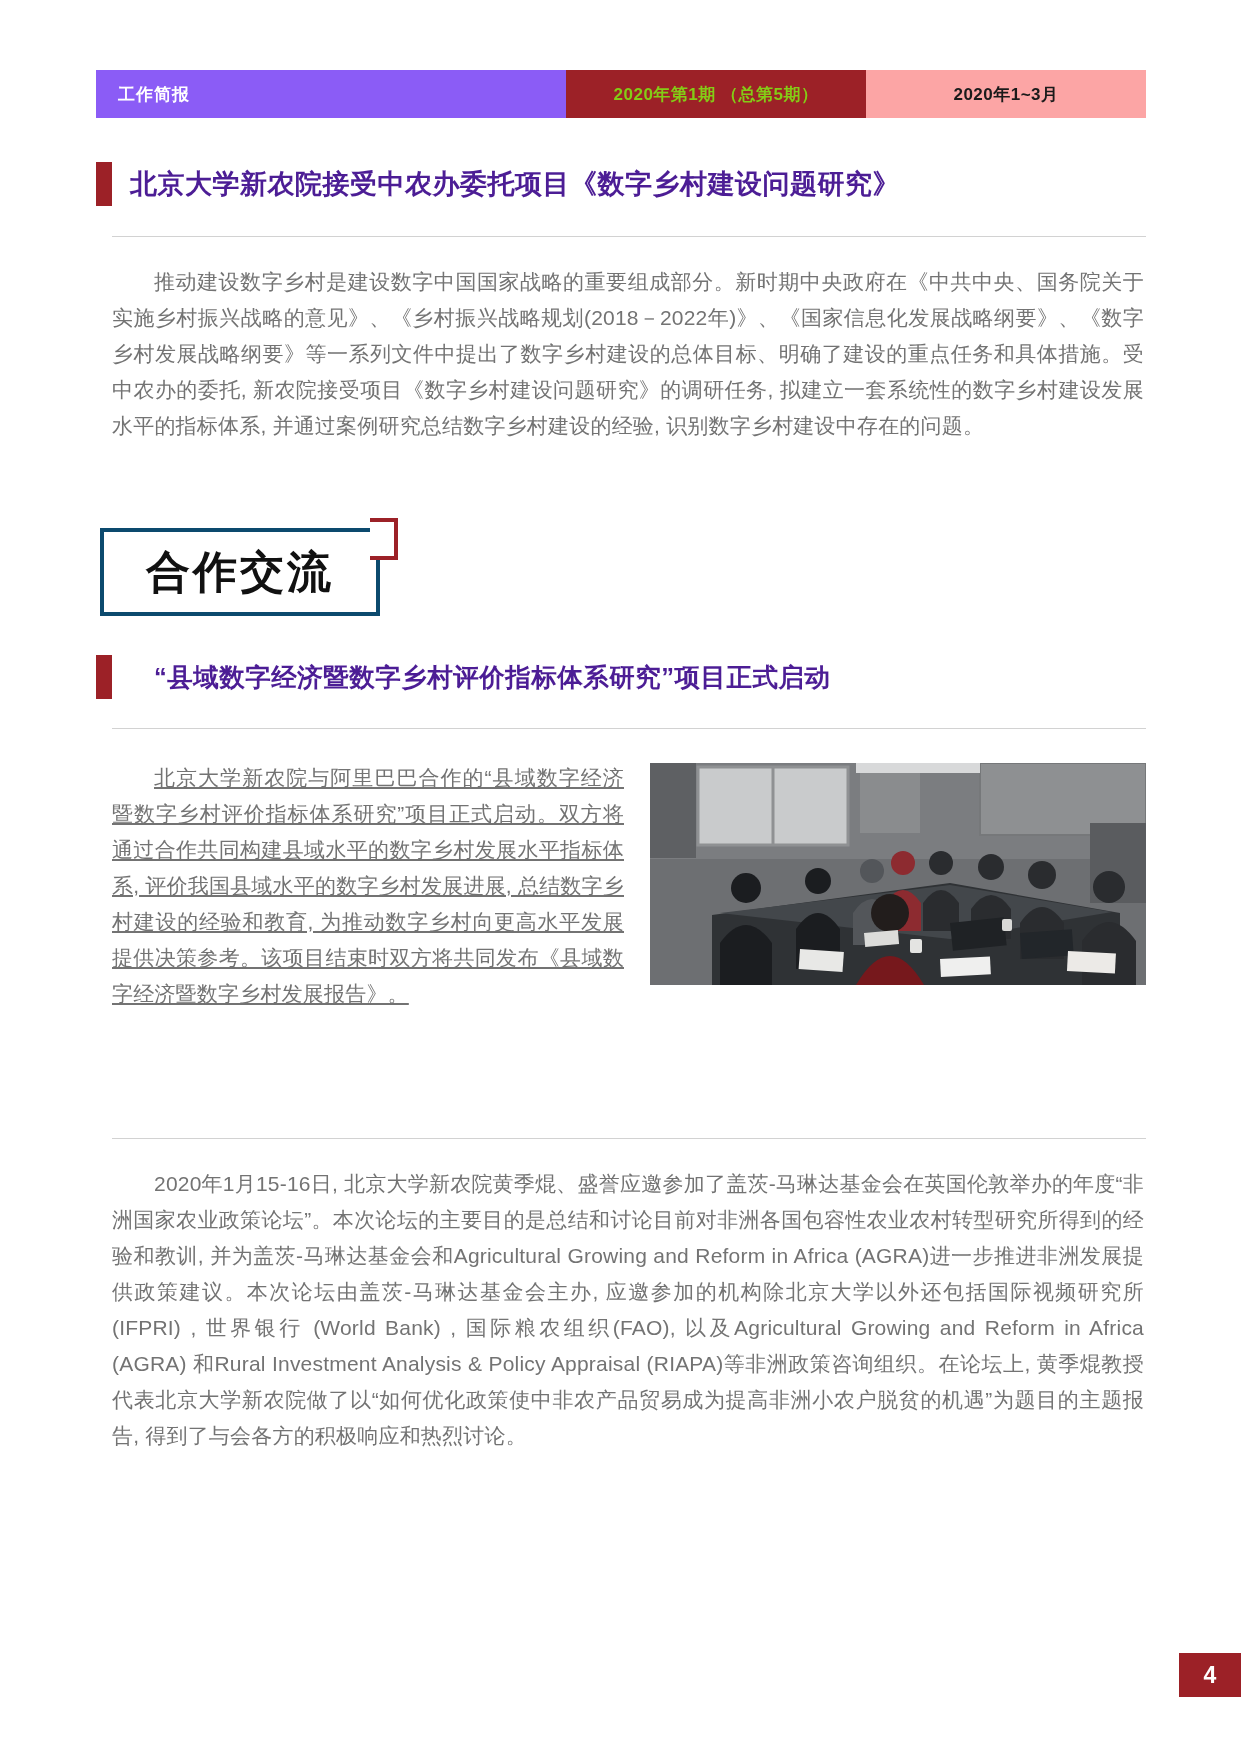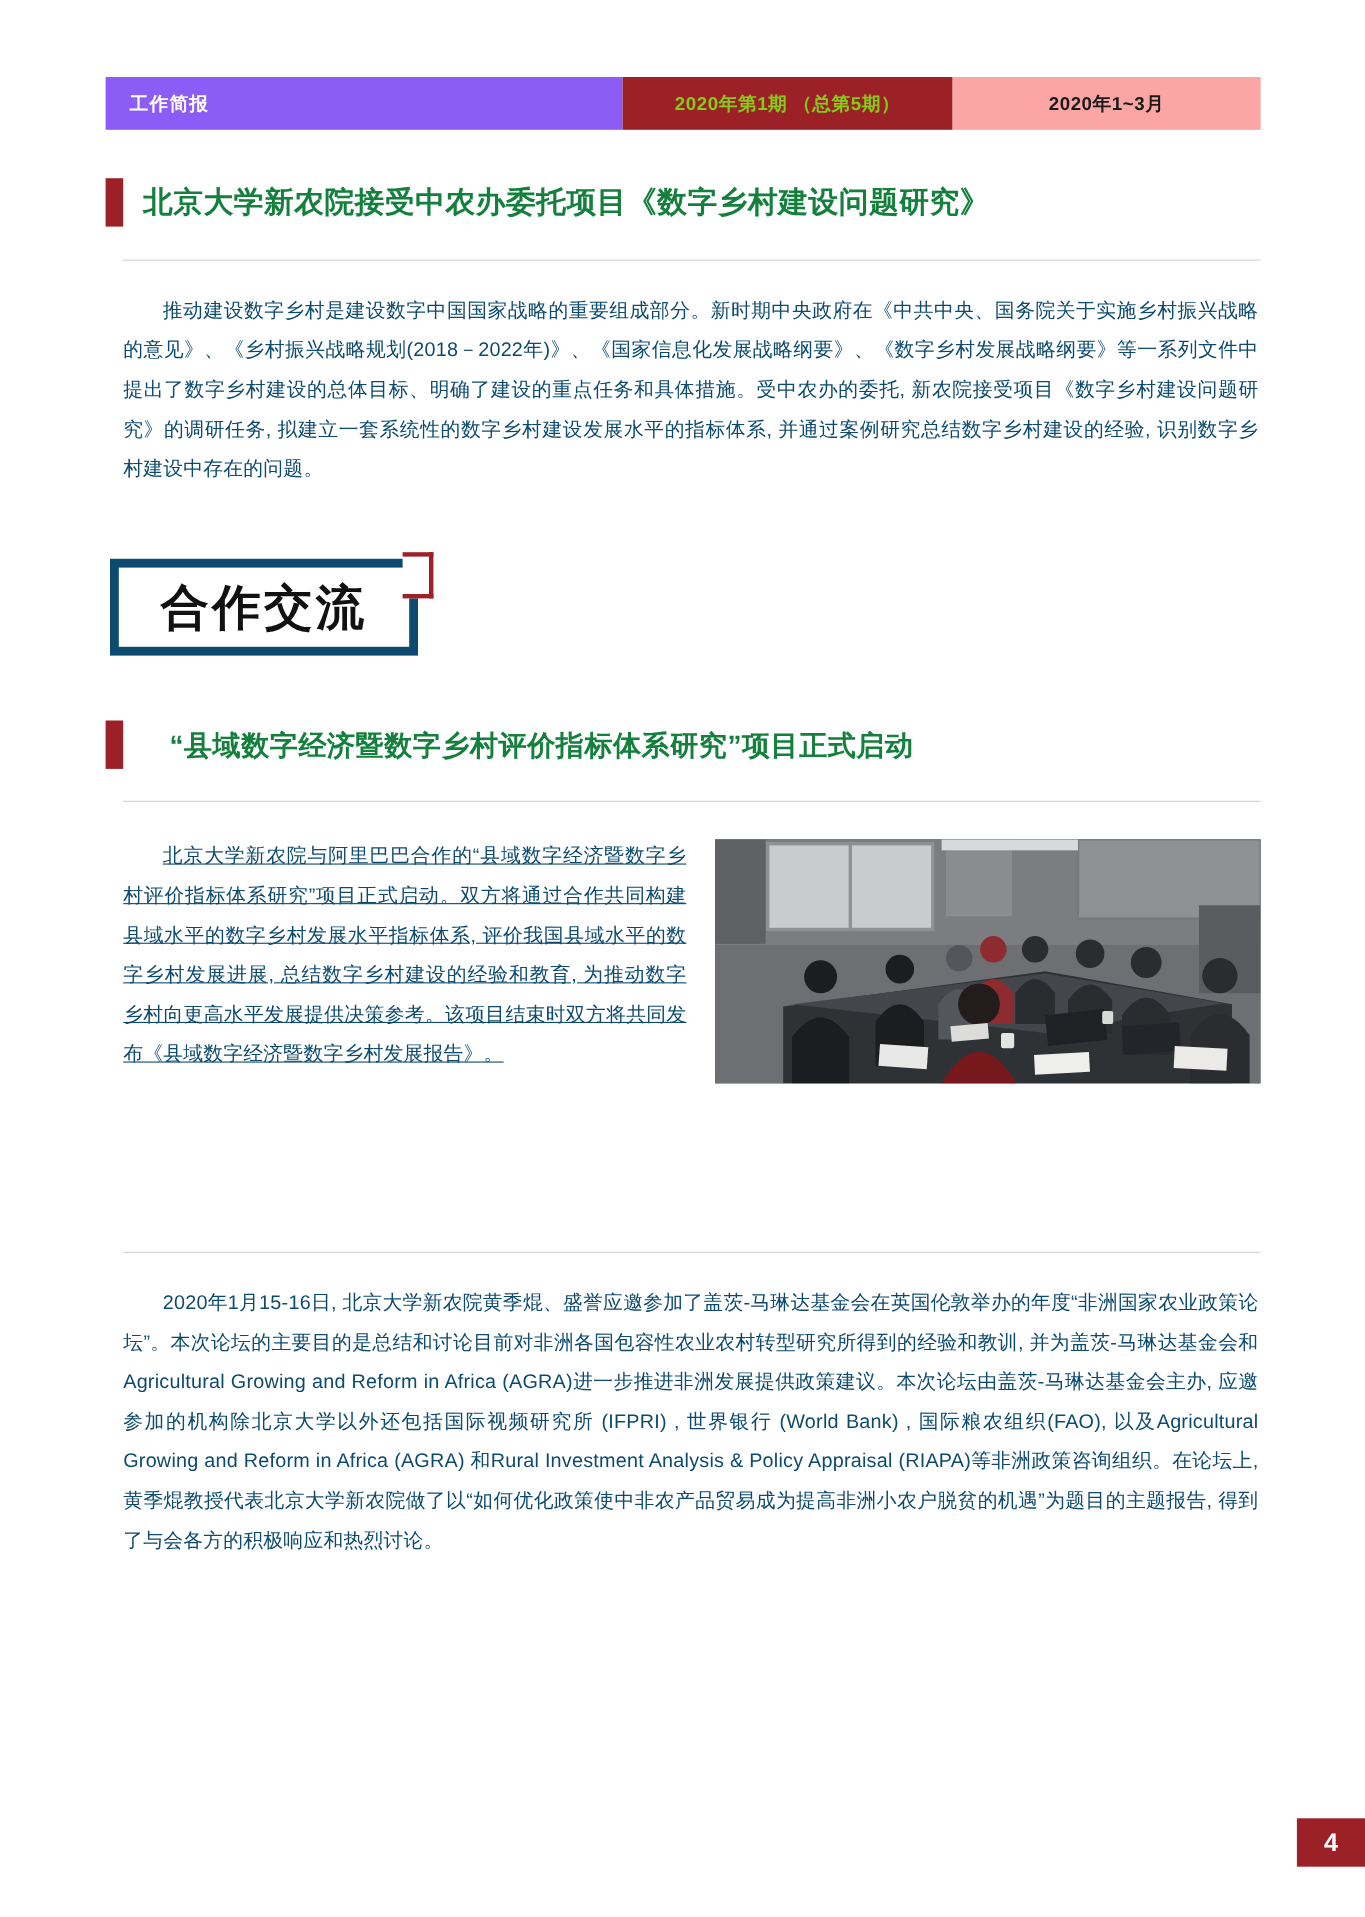--- a/index.html
+++ b/index.html
@@ -73,54 +73,54 @@
     align-items: center;
   }
   .sec-head .bar {
     width: 16px;
     height: 44px;
     background: #9c2127;
     flex: 0 0 auto;
     margin-right: 18px;
   }
   .sec-head .txt {
-    color: #15803d;
+    color: #4c1d95;
     font-size: 27px;
     font-weight: bold;
     letter-spacing: 0.5px;
     white-space: nowrap;
   }
   .rule {
     position: absolute;
     left: 112px;
     width: 1034px;
     height: 1px;
     background: #d2d2d2;
   }
 
   
   .para {
     position: absolute;
-    color: #0c4a6e;
-    font-size: 18px;
+    color: #737373;
+    font-size: 21px;
     line-height: 36px;
     text-align: justify;
     text-justify: inter-ideograph;
     letter-spacing: 0.2px;
   }
   .indent { text-indent: 2em; }
 
   
   .banner {
     position: absolute;
     left: 100px;
-    top: 508px;
+    top: 528px;
     width: 280px;
     height: 88px;
-    border: 8px solid #0c4a6e;
+    border: 4px solid #0c4a6e;
     box-sizing: border-box;
     text-align: center;
   }
   .banner .flag {
     position: absolute;
     right: -22px;
     top: -14px;
     width: 28px;
     height: 42px;
     background: #ffffff;

